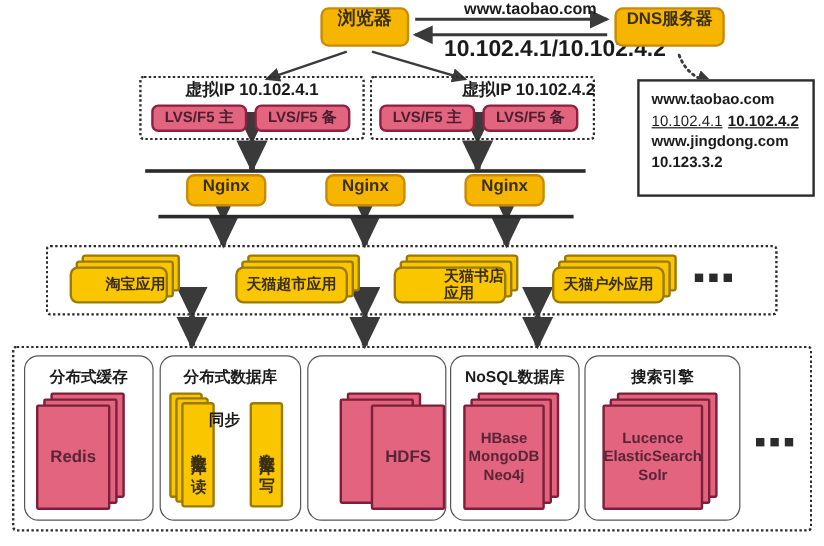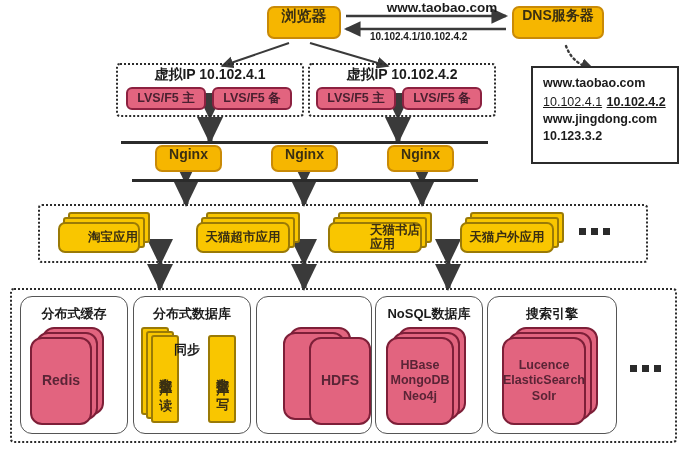--- a/index.html
+++ b/index.html
@@ -12,21 +12,21 @@
     background:#f6b600;border:2px solid #c98a06;border-radius:7px;
     color:#3a2f12;font-weight:bold;display:flex;align-items:flex-start;justify-content:center;
     text-align:center;line-height:1.05;
   }
   .pbox{
     background:#e2647f;border:2px solid #8c2140;border-radius:6px;
     color:#4a2030;font-weight:bold;display:flex;align-items:center;justify-content:center;
     text-align:center;line-height:1.1;
   }
   .pcard{
-    background:#e2647f;border:2px solid #7d1f38;border-radius:12px;
+    background:#e2647f;border:2px solid #7d1f38;border-radius:2px;
     color:#5a2436;font-weight:bold;display:flex;align-items:center;justify-content:center;
     text-align:center;line-height:1.25;
   }
   .ycard{
     background:#f9c600;border:2px solid #9a7a06;border-radius:3px;
     color:#3a2f12;font-weight:bold;line-height:1.1;
   }
   .dashbox{border:2px dotted #2b2b2b;border-radius:4px;}
   .solidbox{border:2px solid #2b2b2b;background:#fff;}
   .roundpanel{border:1.5px solid #555;border-radius:12px;background:#fff;}
@@ -83,21 +83,21 @@
     <line x1="170" y1="364" x2="202" y2="364" stroke="#1b1b1b" stroke-width="3.4" marker-end="url(#ah)"></line>
     <line x1="202" y1="381" x2="170" y2="381" stroke="#1b1b1b" stroke-width="3.4" marker-end="url(#ah)"></line>
   </svg>
 
   <div class="abs ybox" style="left:267px;top:6px;width:74px;height:33px;font-size:15px;">
     <span>浏览器</span>
   </div>
 
   <div class="abs label" style="left:362px;top:0px;width:160px;height:15px;font-size:13.5px;text-align:center;">www.taobao.com</div>
 
-  <div class="abs label" style="left:370px;top:31px;width:182px;height:16px;font-size:10px;text-align:left;">10.102.4.1/10.102.4.2</div>
+  <div class="abs label" style="left:370px;top:31px;width:182px;height:16px;font-size:19px;text-align:right;">10.102.4.1/10.102.4.2</div>
 
   <div class="abs ybox" style="left:512px;top:6px;width:92px;height:33px;font-size:14px;">
     <span>DNS服务器</span>
   </div>
 
   <div class="abs solidbox" style="left:531px;top:66px;width:148px;height:98px;padding:7px 0 0 10px;">
     <div style="font-size:12.5px;font-weight:bold;color:#1b1b1b;line-height:17px;">www.taobao.com</div>
     <div class="underline" style="font-size:12.5px;font-weight:normal;color:#1b1b1b;line-height:17px;display:inline-block;">10.102.4.1</div>
     <div class="underline" style="font-size:12.5px;font-weight:bold;color:#1b1b1b;line-height:17px;display:inline-block;">10.102.4.2</div>
     <div style="font-size:12.5px;font-weight:bold;color:#1b1b1b;line-height:17px;">www.jingdong.com</div>
@@ -107,21 +107,21 @@
   <div class="abs dashbox" style="left:116px;top:63px;width:188px;height:54px;"></div>
   <div class="abs label" style="left:116px;top:66px;width:188px;height:17px;font-size:14px;text-align:center;">虚拟IP 10.102.4.1</div>
   <div class="abs pbox" style="left:126px;top:87px;width:80px;height:23px;font-size:12.5px;">
     <span>LVS/F5 主</span>
   </div>
   <div class="abs pbox" style="left:212px;top:87px;width:80px;height:23px;font-size:12.5px;">
     <span>LVS/F5 备</span>
   </div>
 
   <div class="abs dashbox" style="left:308px;top:63px;width:188px;height:54px;"></div>
-  <div class="abs label" style="left:308px;top:66px;width:188px;height:17px;font-size:14px;text-align:center;">虚拟IP 10.102.4.2</div>
+  <div class="abs label" style="left:308px;top:66px;width:188px;height:17px;font-size:14px;text-align:right;">虚拟IP 10.102.4.2</div>
   <div class="abs pbox" style="left:316px;top:87px;width:80px;height:23px;font-size:12.5px;">
     <span>LVS/F5 主</span>
   </div>
   <div class="abs pbox" style="left:402px;top:87px;width:80px;height:23px;font-size:12.5px;">
     <span>LVS/F5 备</span>
   </div>
 
   <div class="abs bar" style="left:121px;top:141px;width:367px;height:3px;"></div>
   <div class="abs bar" style="left:132px;top:179px;width:346px;height:3px;"></div>
 

